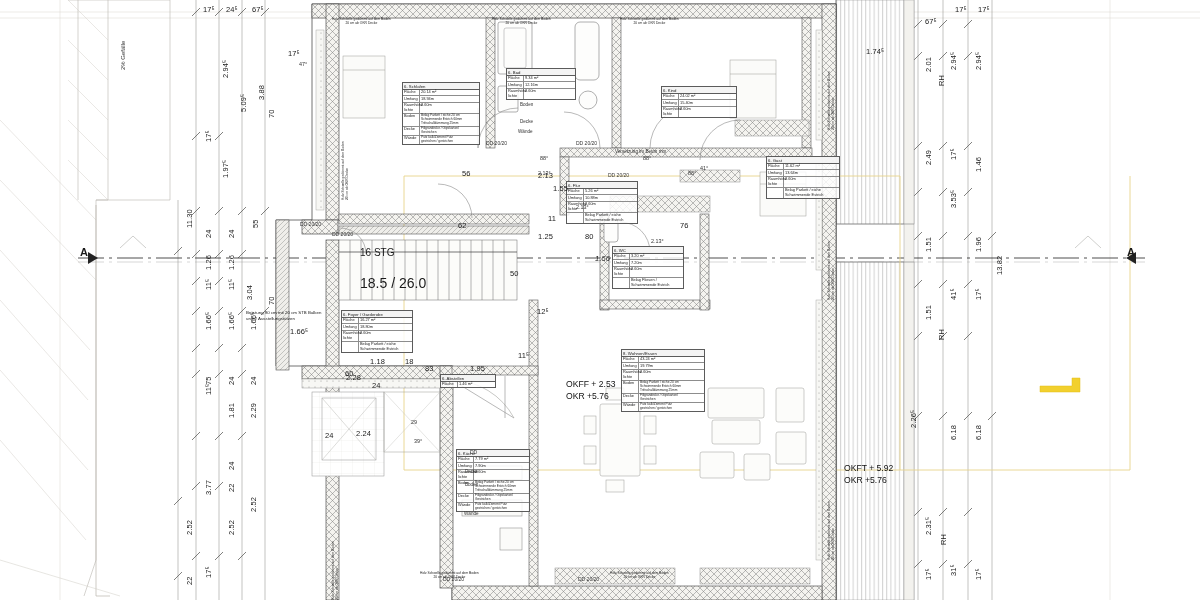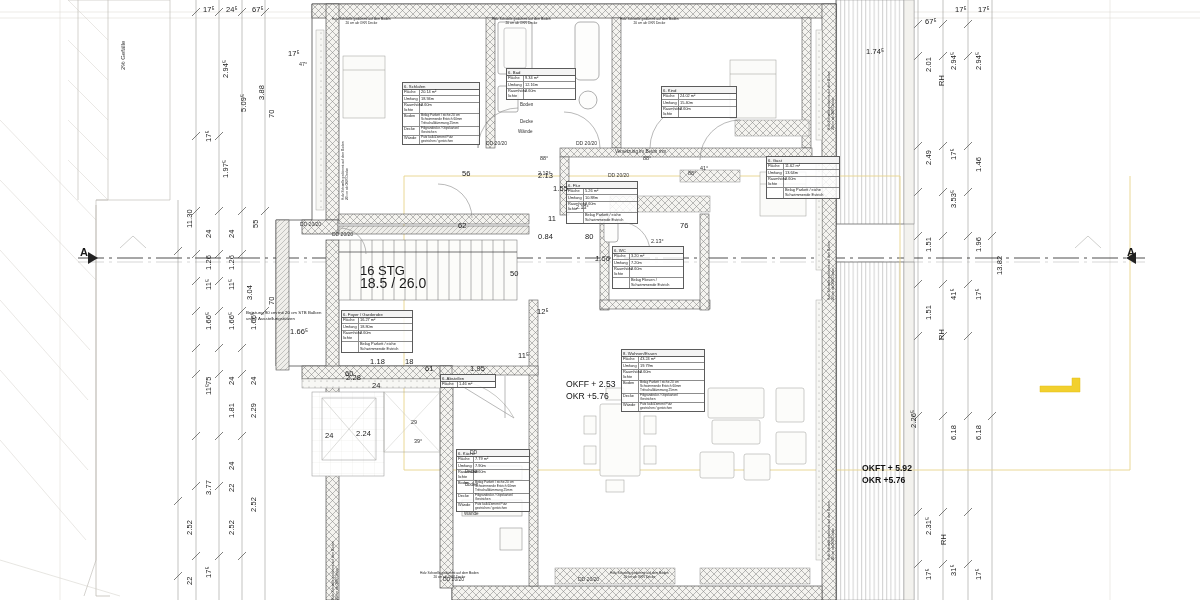--- a/index.html
+++ b/index.html
@@ -348,26 +348,26 @@
 
 <div class="lbl sec" style="left:80px; top:247px;">A</div>
 <div class="lbl sec" style="left:1127px; top:247px;">A</div>
 
 <div class="lbl tiny-v" style="left:120px; top:70px; font-size:6px;">2% Gefälle</div>
 
 <div class="okbox" style="left:566px; top:378px;">
   <div>OKFF + 2.53</div>
   <div>OKR +5.76</div>
 </div>
-<div class="okbox" style="left:862px; top:462px;font-weight:bold;">
+<div class="okbox" style="left:844px; top:462px;">
   <div>OKFT + 5.92</div>
   <div>OKR +5.76</div>
 </div>
 
-<div class="lbl" style="left:360px; top:264px; font-size:13px;">16 STG</div>
+<div class="lbl" style="left:360px; top:248px; font-size:10px;">16 STG</div>
 <div class="lbl" style="left:360px; top:276px; font-size:14px;">18.5 / 26.0</div>
 <div class="note2" style="left:246px; top:310px;">
   <div>Brüstung 90 cm  mit 20 cm STB Balken</div>
   <div>und 2 Ausstellungstützen</div>
 </div>
 
 <div class="slabnote" style="left:332px; top:18px;">
   <div>Holz Schwelle gedämmt auf dem Boden</div>
   <div>20 cm ab OKR Decke</div>
 </div>
@@ -663,27 +663,27 @@
     <div class="lbl dim dim-v" style="left: 975px; top: 300px;">17⁵</div>
     <div class="lbl dim dim-v" style="left: 938px; top: 340px;">RH</div>
     <div class="lbl dim dim-v" style="left: 910px; top: 428px;">2.26⁵</div>
     <div class="lbl dim dim-v" style="left: 950px; top: 440px;">6.18</div>
     <div class="lbl dim dim-v" style="left: 975px; top: 440px;">6.18</div>
     <div class="lbl dim dim-v" style="left: 925px; top: 535px;">2.31⁵</div>
     <div class="lbl dim dim-v" style="left: 940px; top: 545px;">RH</div>
     <div class="lbl dim dim-v" style="left: 925px; top: 580px;">17⁵</div>
     <div class="lbl dim dim-v" style="left: 950px; top: 576px;">31⁵</div>
     <div class="lbl dim dim-v" style="left: 975px; top: 580px;">17⁵</div>
-    <div class="lbl dim" style="left: 538px; top: 233px;">0.84</div>
+    <div class="lbl dim" style="left: 538px; top: 233px;">1.25</div>
     <div class="lbl dim" style="left: 585px; top: 233px;">80</div>
     <div class="lbl dim" style="left: 595px; top: 255px; font-style: italic;">1.56</div>
     <div class="lbl dim" style="left: 680px; top: 222px;">76</div>
     <div class="lbl dim" style="left: 370px; top: 358px;">1.18</div>
     <div class="lbl dim" style="left: 405px; top: 358px;">18</div>
-    <div class="lbl dim" style="left: 425px; top: 365px;">61</div>
+    <div class="lbl dim" style="left: 425px; top: 365px;">83</div>
     <div class="lbl dim" style="left: 470px; top: 365px;">1.95</div>
     <div class="lbl dim" style="left: 518px; top: 352px;">11⁵</div>
     <div class="lbl dim" style="left: 345px; top: 370px;">60</div>
     <div class="lbl dim" style="left: 372px; top: 382px;">24</div>
     <div class="lbl dim" style="left: 346px; top: 374px;">2.28</div>
     <div class="lbl dim" style="left: 356px; top: 430px;">2.24</div>
     <div class="lbl dim" style="left: 325px; top: 432px;">24</div>
     <div class="lbl dim" style="left: 548px; top: 215px;">11</div>
     <div class="lbl dim" style="left: 458px; top: 222px;">62</div>
     <div class="lbl dim" style="left: 462px; top: 170px;">56</div>

